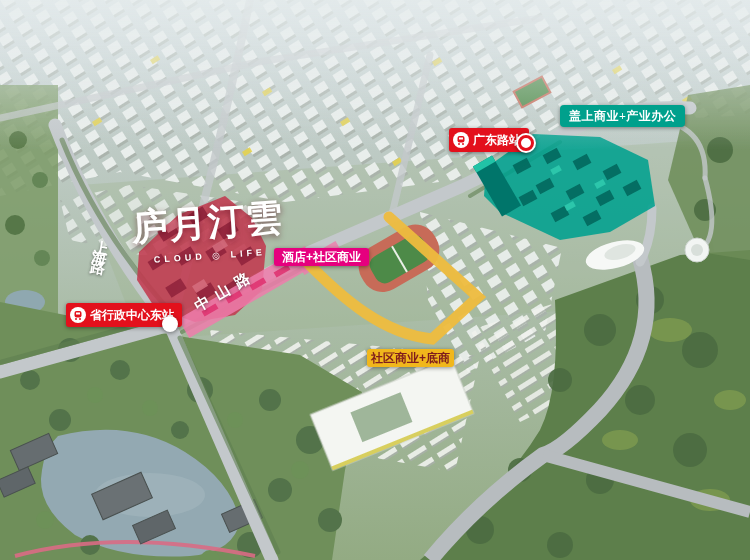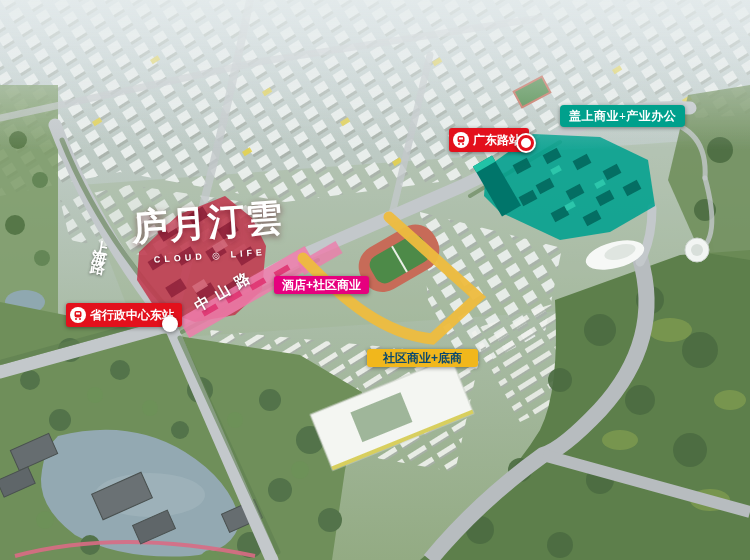--- a/index.html
+++ b/index.html
@@ -12,29 +12,29 @@
   
   .ov{position:absolute;white-space:nowrap;}
   .badge{
     display:flex;align-items:center;gap:4px;color:#fff;font-weight:bold;
     border-radius:3px;box-shadow:0 1px 4px rgba(0,0,0,.4);line-height:1;
   }
   .badge .txt{padding:0;}
   .badge-red{background:#e3101c;font-size:12px;padding:4px 8px 4px 4px;}
   .badge-teal{background:#00a08c;font-size:12px;padding:5px 9px;border-radius:4px;letter-spacing:.5px;}
   .badge-pink{background:#e6007e;font-size:12px;padding:3px 8px;}
-  .badge-yellow{background:#f1b71c;color:#0c4a6e;font-size:12px;padding:3px 16px;}
+  .badge-yellow{background:#f1b71c;color:#7f1d1d;font-size:12px;padding:3px 4px;}
   .icon-circle{
     width:16px;height:16px;border-radius:50%;background:#fff;
     display:flex;align-items:center;justify-content:center;flex:0 0 auto;
   }
   .badge-guangdong{left:449px;top:128px;}
   .badge-admin{left:66px;top:303px;}
   .badge-podium{left:560px;top:105px;font-family:Liberation Serif, serif;}
-  .badge-hotel{left:274px;top:276px;text-align:center;}
+  .badge-hotel{left:274px;top:248px;text-align:center;}
   .badge-community{left:367px;top:349px;}
   .station-dot{
     left:162px;top:316px;width:16px;height:16px;border-radius:50%;
     background:#fff;box-shadow:0 1px 4px rgba(0,0,0,.45);
   }
   .station-ring{
     left:516px;top:133px;width:20px;height:20px;border-radius:50%;
     background:#fff;box-shadow:0 1px 4px rgba(0,0,0,.45);
     display:flex;align-items:center;justify-content:center;
   }

